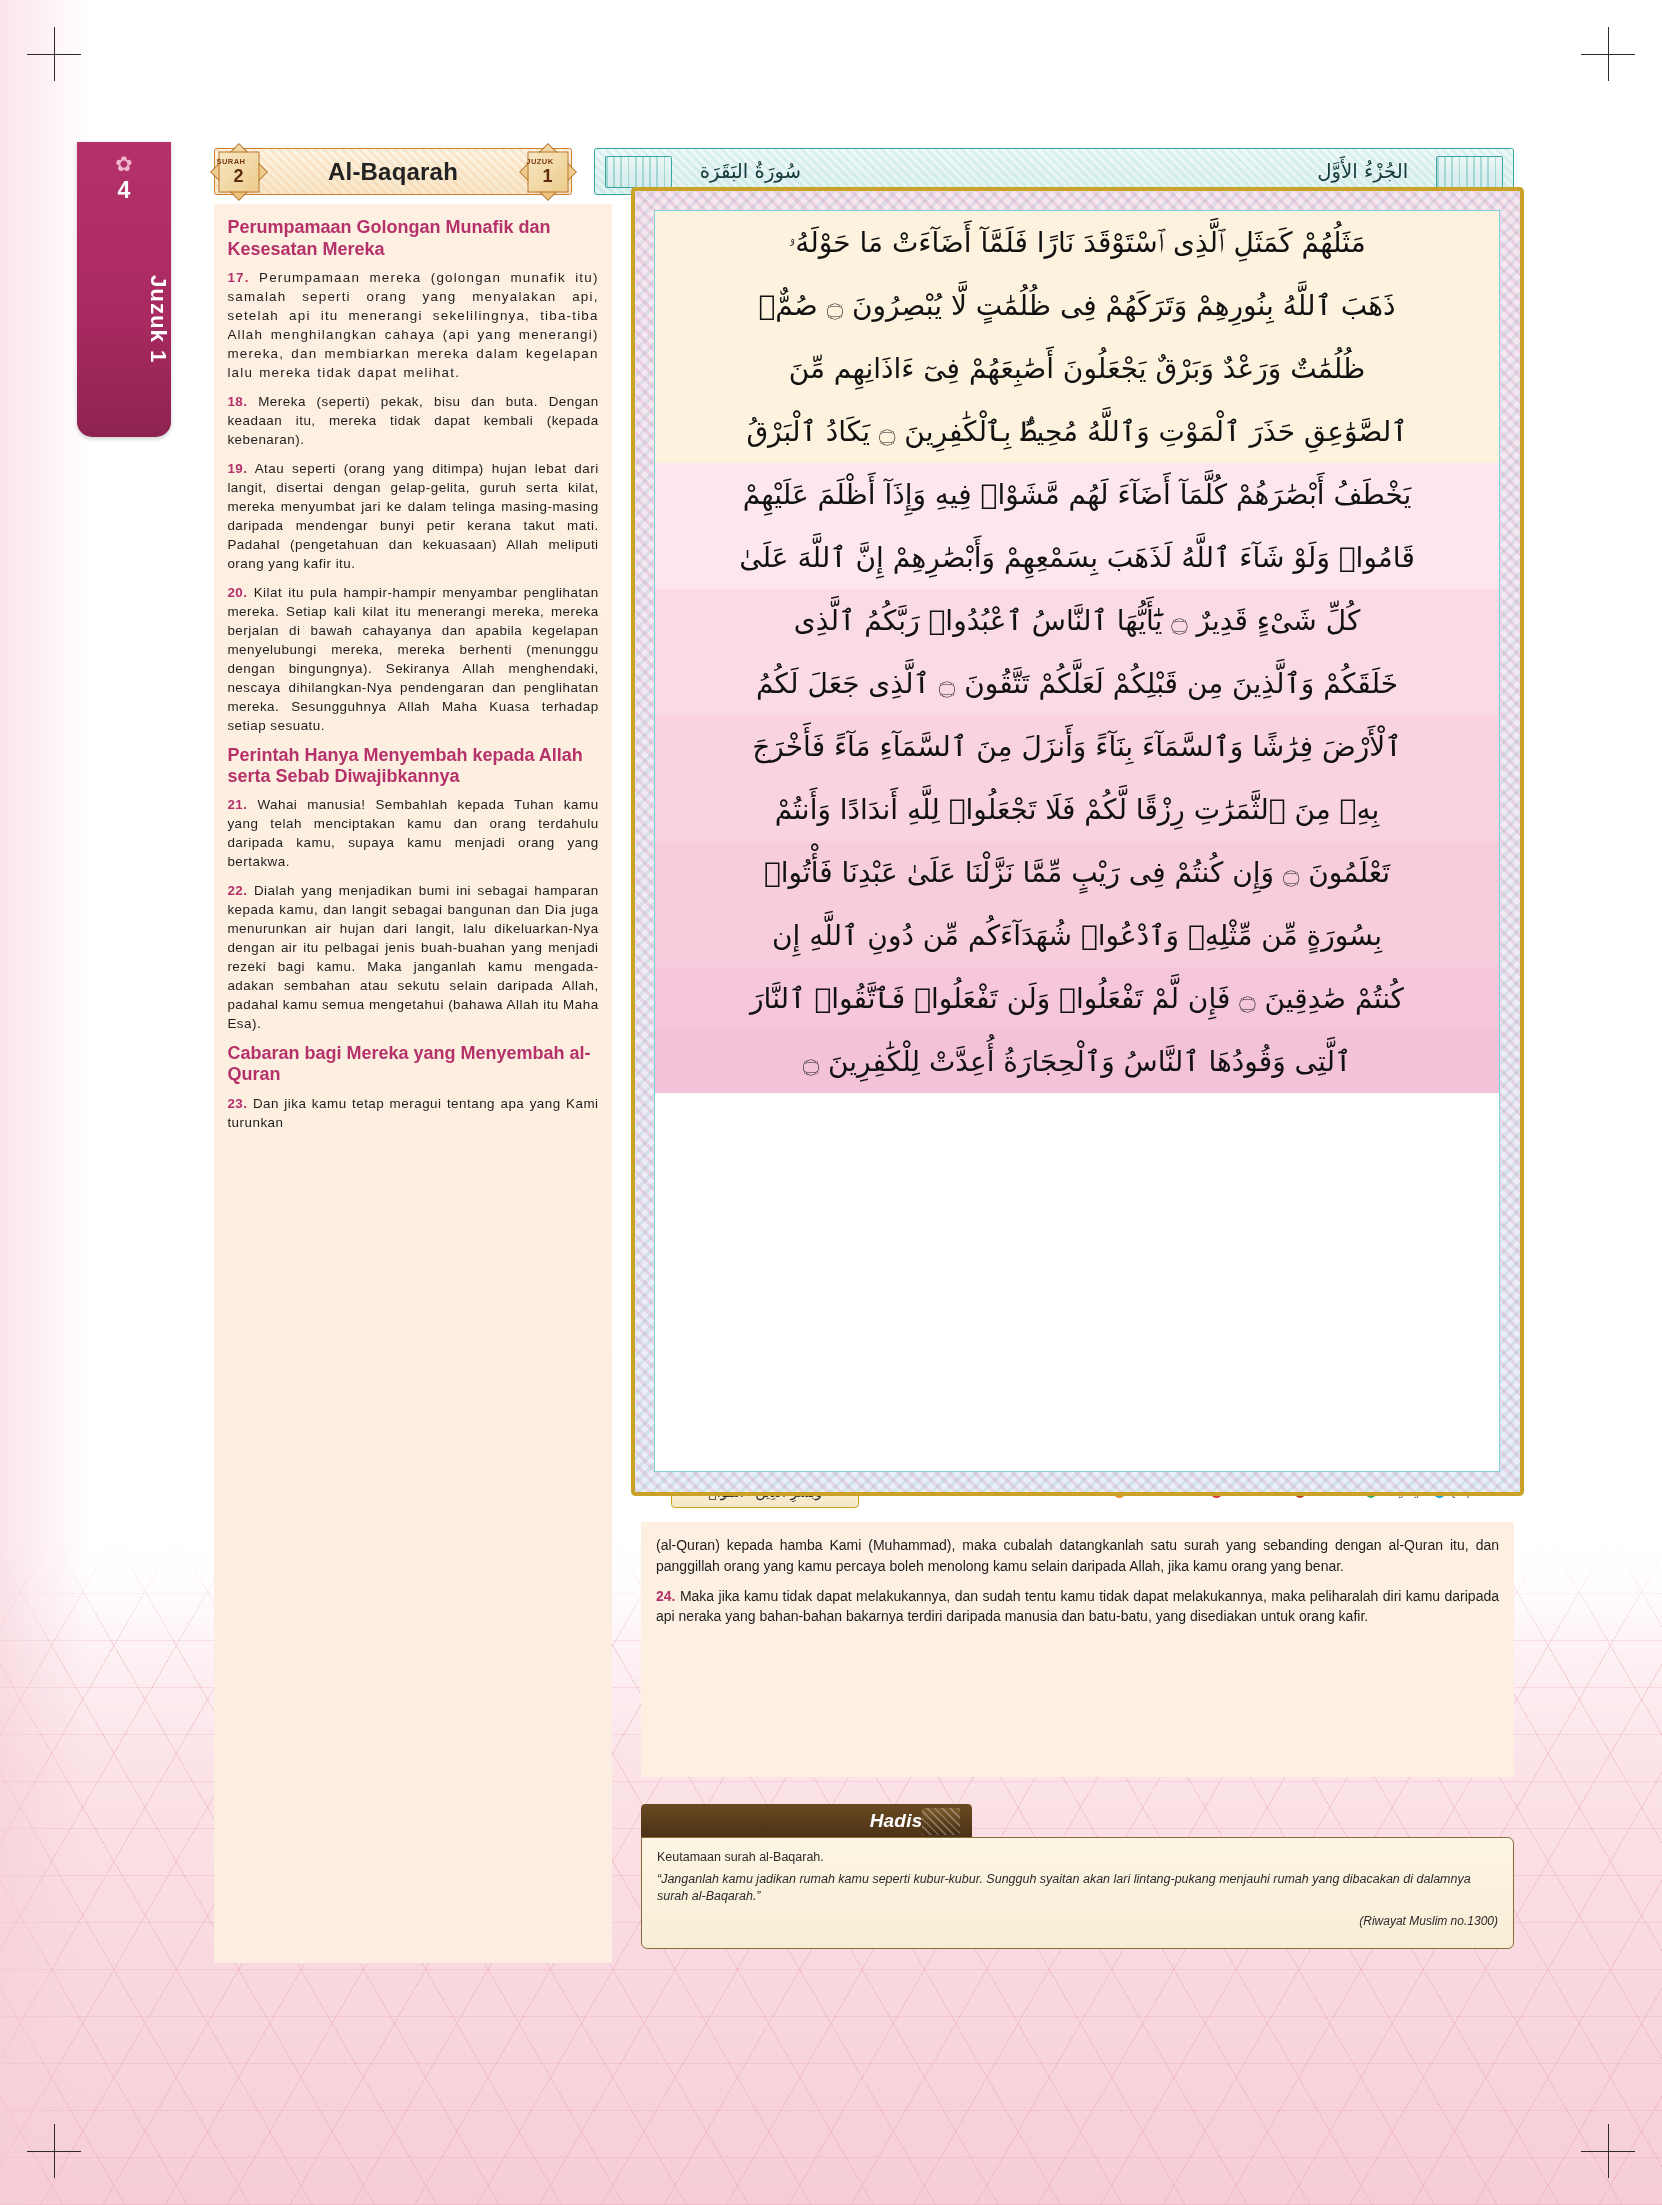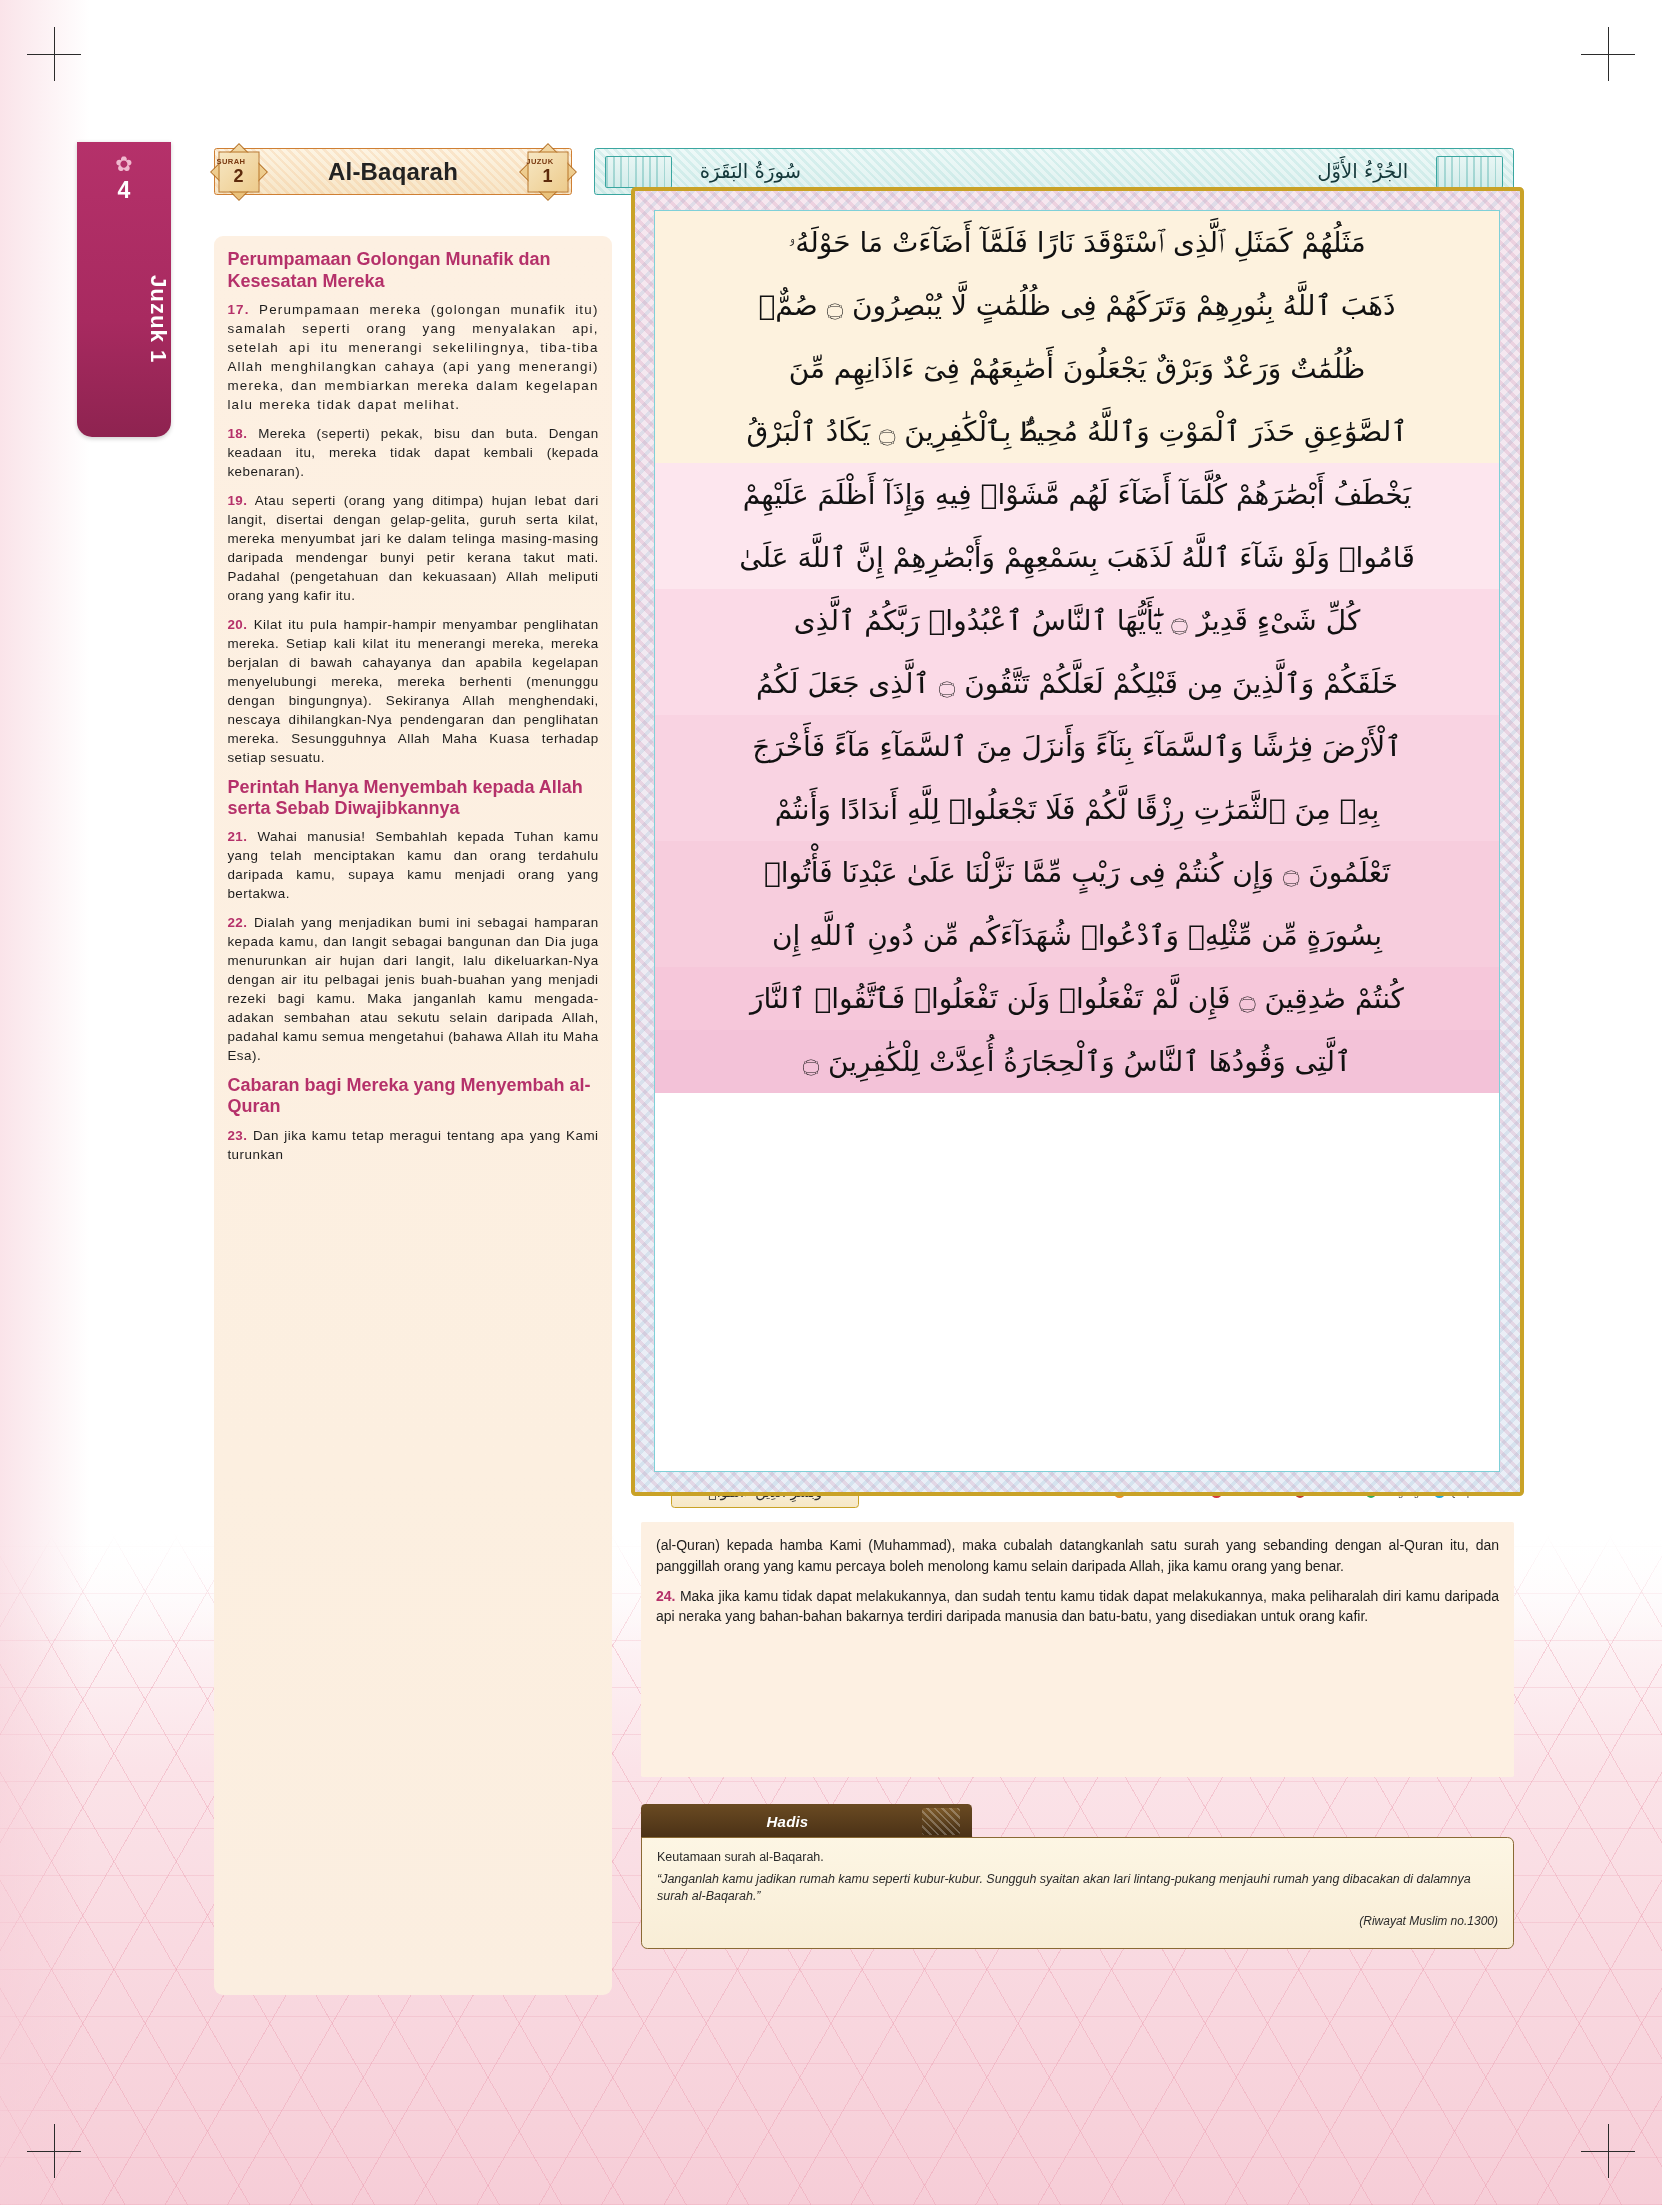--- a/index.html
+++ b/index.html
@@ -197,23 +197,22 @@
   }
 
   
   .trans-col {
     position: absolute;
     left: 214px;
     top: 204px;
     width: 398px;
     height: 1759px;
     background: linear-gradient(to bottom, #fdf0e2 0%, #fcefe0 70%, #fbeee0 100%);
-    border-radius: 9px;
+    border-radius: 0;
     padding: 11.6px 13.4px 13.4px 13.4px;
-    margin-top: 32px;
   }
   .sec-title {
     color: #b5316a;
     font-size: 18px;
     font-weight: bold;
     line-height: 1.18;
     margin: 1.8px 0 8px 0;
   }
   .verse {
     font-size: 13.4px;
@@ -339,26 +338,26 @@
     left: 0; top: 0;
     width: 331px; height: 34px;
     background: linear-gradient(to bottom, #6a4a22, #4a3116);
     border-radius: 4.5px 4.5px 0 0;
     display: flex;
     align-items: center;
     padding: 0 11.6px;
     color: #ffffff;
   }
   .hadis-head .htitle {
-    font-size: 15px;
+    font-size: 19px;
     font-style: italic;
     font-weight: bold;
     letter-spacing: 0.2px;
     flex: 1 1 auto;
-    text-align: center;
+    text-align: right;
   }
   .hadis-head .horn {
     width: 38px; height: 27px;
     background:
       repeating-linear-gradient(45deg, rgba(255,255,255,0.25) 0 1.8px, rgba(255,255,255,0) 1.8px 5.4px),
       linear-gradient(to bottom,#7d5a2a,#3f2a12);
     border-radius: 2.7px;
     flex: 0 0 auto;
   }
   .hadis-body {

